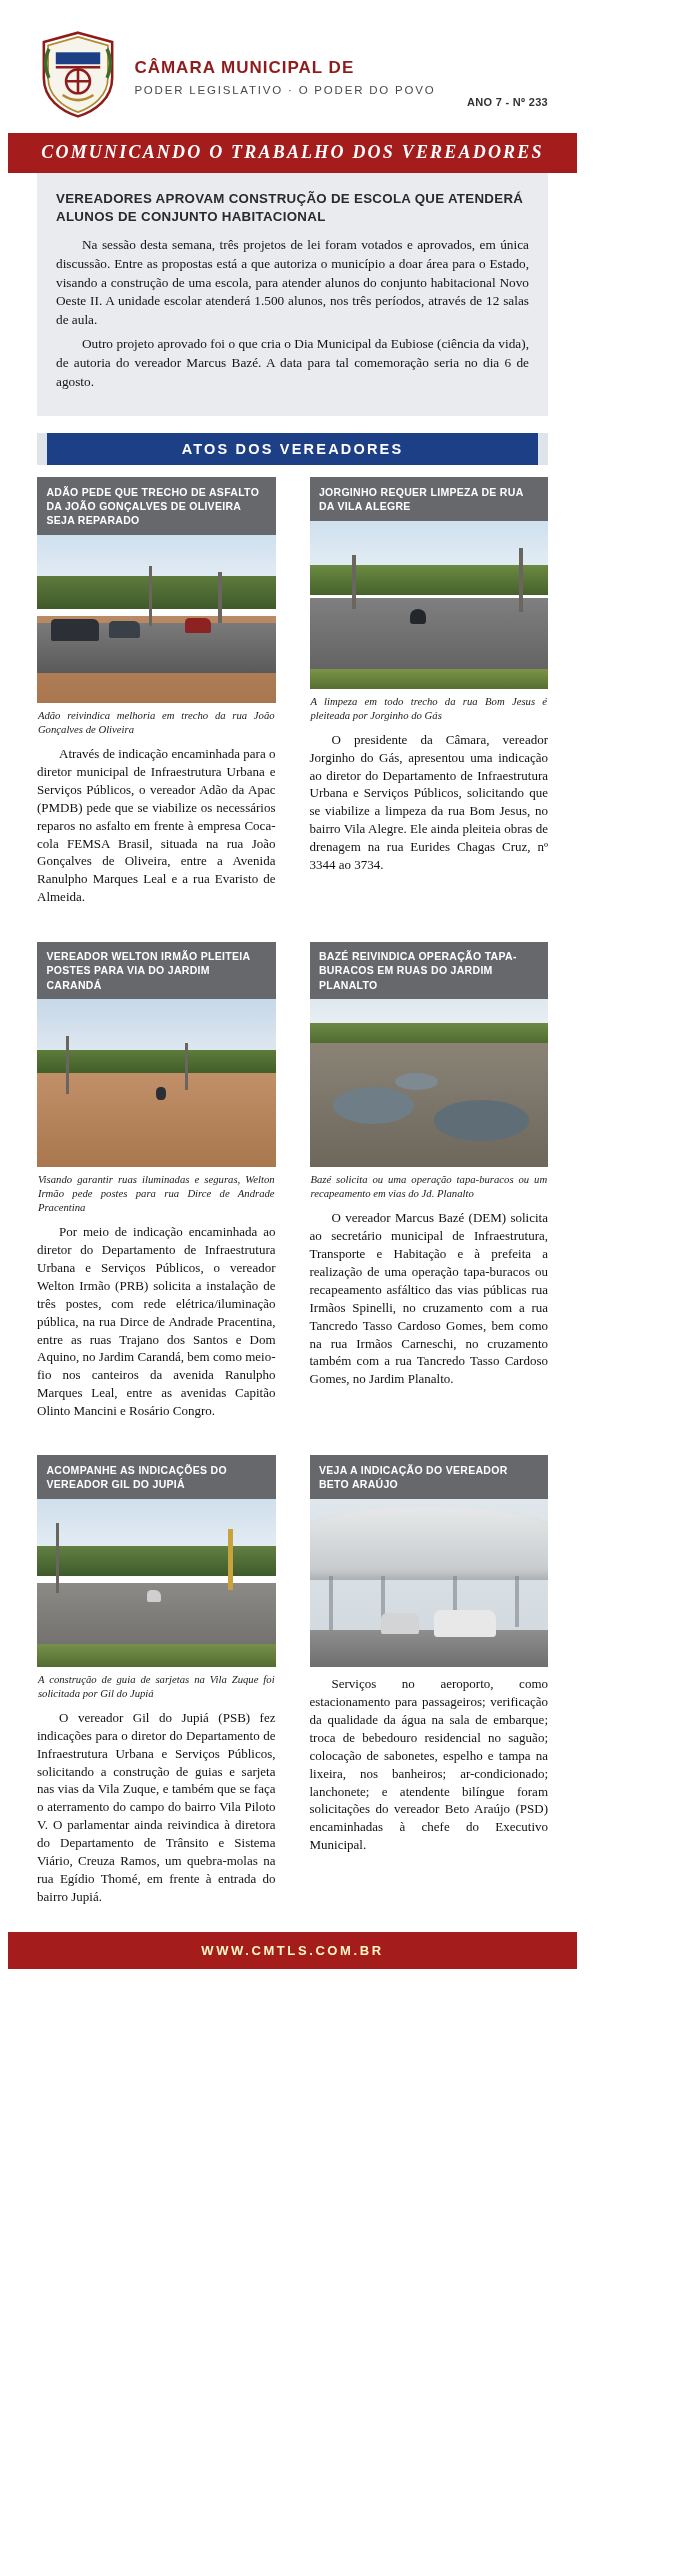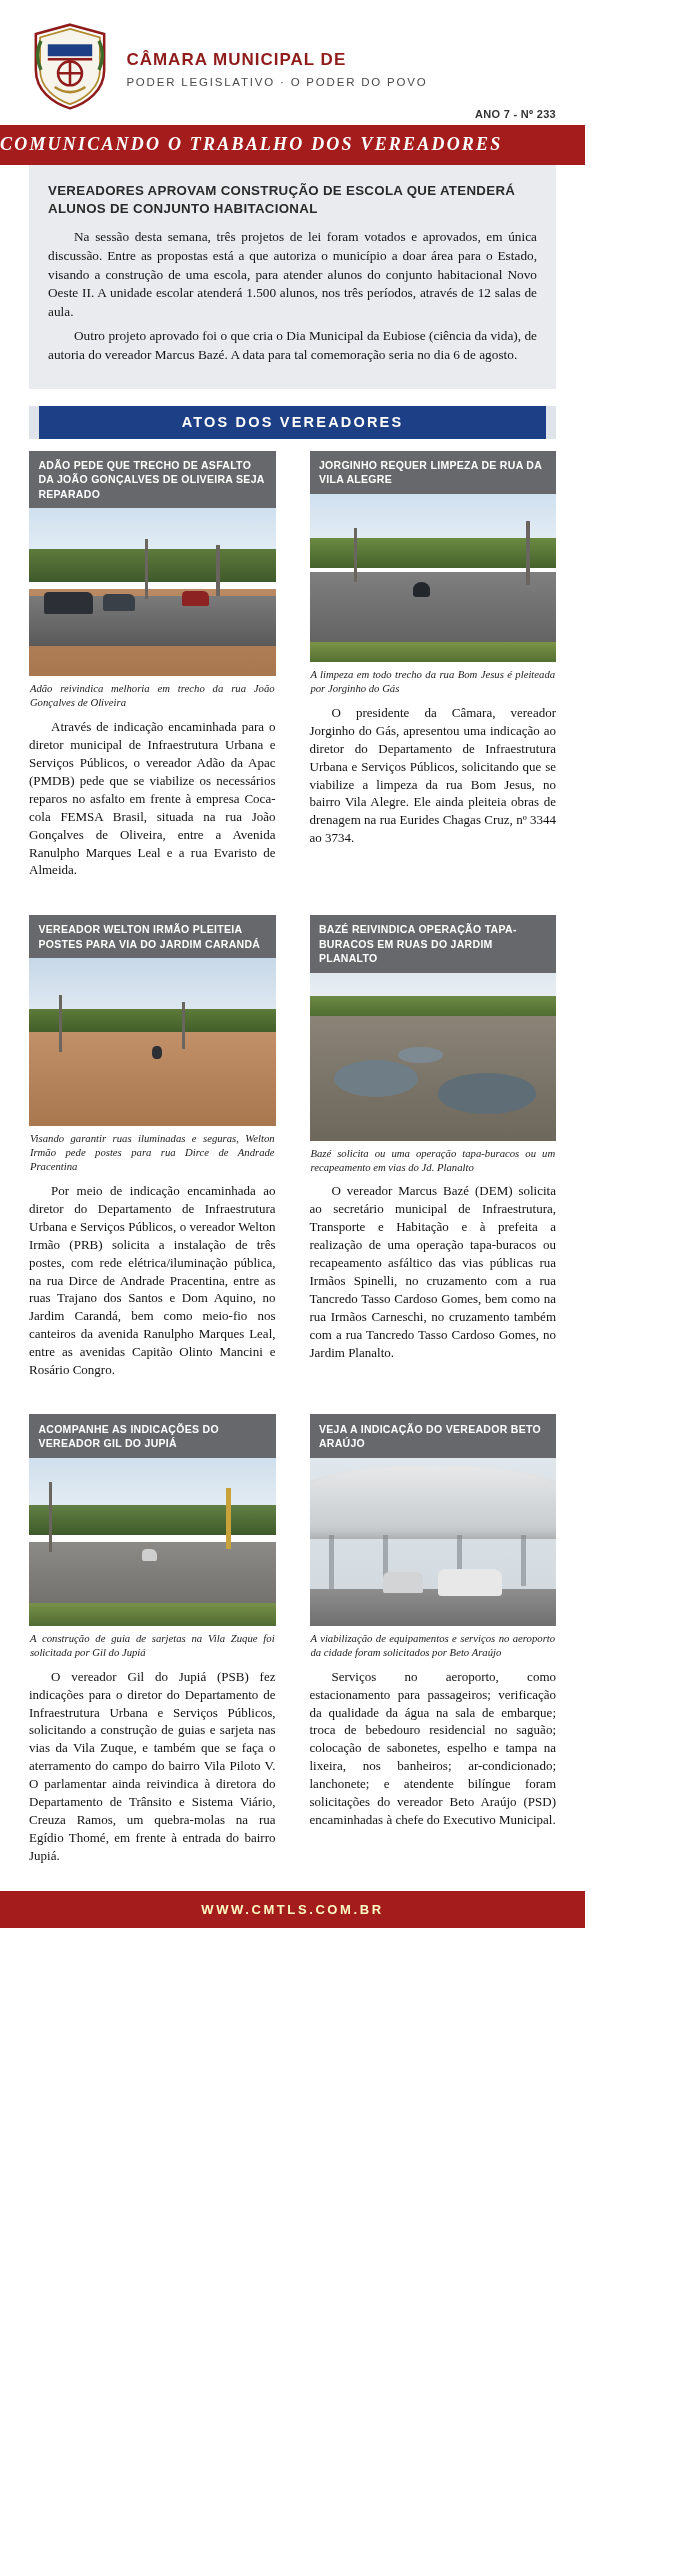--- a/index.html
+++ b/index.html
@@ -8,21 +8,21 @@
     padding: 0;
     width: 697px;
     background: #ffffff;
     font-family: "Liberation Serif", serif;
   }
   .page {
     width: 585px;
     min-height: 2576px;
     background: #ffffff;
     position: relative;
-    padding: 0;
+    padding: 8px;
   }
 
   
   .masthead {
     display: flex;
     align-items: center;
     padding: 22px 29px 8.6px 29px;
     gap: 15.4px;
     position: relative;
   }
@@ -55,33 +55,33 @@
   .mast-line3 {
     font-family: "Liberation Sans", sans-serif;
     font-size: 11.5px;
     letter-spacing: 1.8px;
     color: #4a4a4a;
     margin-top: 6px;
   }
   .mast-year {
     position: absolute;
     right: 29px;
-    bottom: 0;
+    bottom: 20px;
     font-family: "Liberation Sans", sans-serif;
     font-size: 11px;
     font-weight: bold;
     color: #333;
     letter-spacing: 0.3px;
   }
 
   
   .red-banner {
     background: #a51c1c;
     color: #ffffff;
-    text-align: left;
+    text-align: center;
     font-family: "Liberation Serif", serif;
     font-style: italic;
     font-weight: bold;
     font-size: 18px;
     letter-spacing: 2.2px;
     padding: 9.4px 0 10.3px 0;
     margin-top: 5.1px;
   }
 
   .content {
@@ -401,21 +401,20 @@
           <div class="ph-sky" style="height:100%;background:linear-gradient(#dfe6ec,#cfd6dc)"></div>
           <div class="ph-roof"></div>
           <div class="ph-beam" style="left:8%;top:46%;width:4.3px;height:34%"></div>
           <div class="ph-beam" style="left:30%;top:46%;width:4.3px;height:34%"></div>
           <div class="ph-beam" style="left:60%;top:46%;width:4.3px;height:30%"></div>
           <div class="ph-beam" style="left:86%;top:46%;width:4.3px;height:30%"></div>
           <div class="ph-asphalt" style="height:22%;background:linear-gradient(#8e8e8e,#6f6f6f)"></div>
           <div class="ph-car" style="left:52%;top:66%;width:26%;height:16%;background:#e8e8e8;border-radius:6.8px 8.6px 3.4px 3.4px"></div>
           <div class="ph-car" style="left:30%;top:68%;width:16%;height:12%;background:#d2d4d6;border-radius:6px 6.8px 2.6px 2.6px"></div>
         </div>
-        <div class="caption">A viabilização de equipamentos e serviços no aeroporto da cidade foram solicitados por Beto Araújo</div>
         <div class="body-text">
           <p>Serviços no aeroporto, como estacionamento para passageiros; verificação da qualidade da água na sala de embarque; troca de bebedouro residencial no saguão; colocação de sabonetes, espelho e tampa na lixeira, nos banheiros; ar-condicionado; lanchonete; e atendente bilíngue foram solicitações do vereador Beto Araújo (PSD) encaminhadas à chefe do Executivo Municipal.</p>
         </div>
       </div>
     </div>
 
   </div>
 
   <div class="footer">WWW.CMTLS.COM.BR</div>
 </div>

